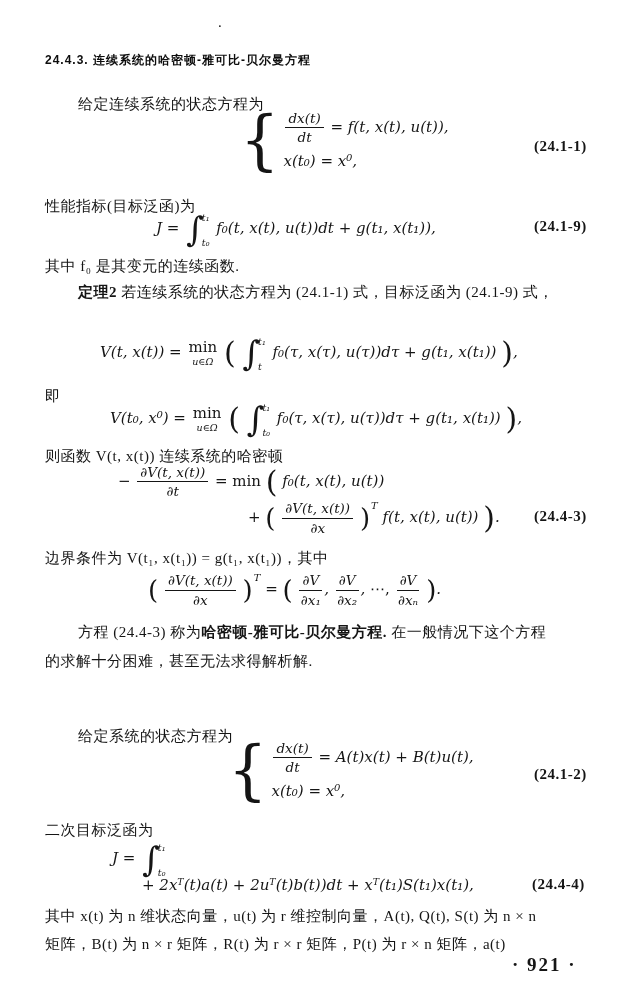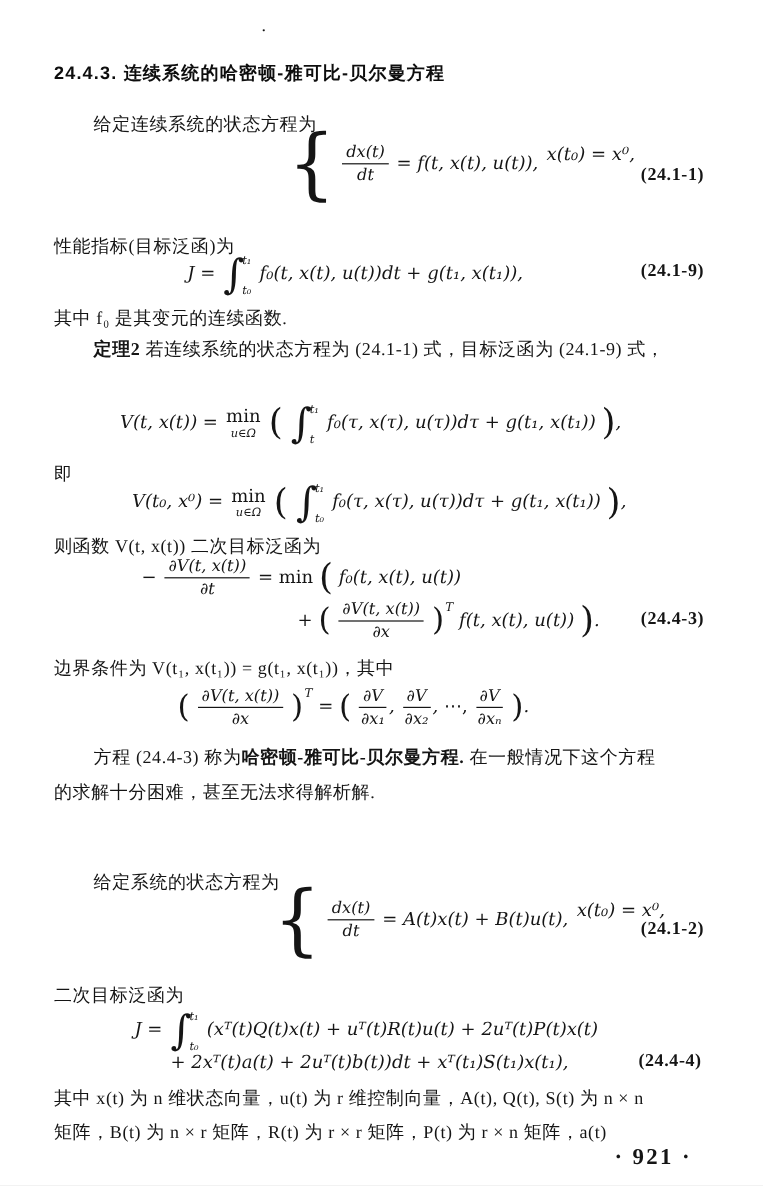--- a/index.html
+++ b/index.html
@@ -5,21 +5,21 @@
   html,body { margin:0; padding:0; background:#e8e8e8; }
   .page {
     position:relative; width:640px; height:988px; margin:0 auto;
     background:#ffffff; color:#151515; overflow:hidden;
     font-family:"Liberation Serif", serif; font-size:15px;
   }
   .abs { position:absolute; }
   .cn { font-size:15px; letter-spacing:0.5px; line-height:1.45; }
   .heading {
     font-family:"Liberation Sans", sans-serif; font-weight:bold;
-    font-size:15px; letter-spacing:1px; color:#0d0d0d;
+    font-size:12px; letter-spacing:1px; color:#0d0d0d;
   }
   .bold { font-weight:bold; }
   .m { font-style:italic; font-family:"DejaVu Serif", serif; }
   .up { font-style:normal; }
   
   .frac { display:inline-block; text-align:center; vertical-align:middle; margin:0 2px; }
   .frac .fn { display:block; padding:0 3px 1px; border-bottom:1.2px solid #151515; font-size:13.5px; line-height:1.2; }
   .frac .fd { display:block; padding-top:1px; font-size:13.5px; line-height:1.2; }
   
   .int { display:inline-flex; align-items:center; vertical-align:middle; margin:0 2px; }
@@ -31,21 +31,21 @@
   .minop { display:inline-flex; flex-direction:column; align-items:center; vertical-align:middle; line-height:1; margin:0 2px; }
   .minop .mo { font-size:15px; font-style:normal; }
   .minop .ms { font-size:9.5px; margin-top:2px; }
   
   .bigp { font-size:30px; font-style:normal; vertical-align:middle; line-height:0.8; font-weight:300; }
   .medp { font-size:26px; font-style:normal; vertical-align:middle; line-height:0.8; font-weight:300; }
   .supT { font-size:10px; vertical-align:13px; font-style:italic; margin-left:1px; }
   
   .sys { display:flex; align-items:center; }
   .sysbrace { font-size:62px; font-style:normal; font-weight:300; line-height:0.85; transform:scaleY(1.05); margin-right:4px; }
-  .syslines { display:flex; flex-direction:row; gap:7px; }
+  .syslines { display:flex; flex-direction:column; gap:7px; }
   .eqtag { font-weight:bold; font-style:normal; font-size:15px; letter-spacing:0.5px; }
   .eqline { white-space:nowrap; }
   .pagenum { font-weight:bold; font-size:19px; letter-spacing:2px; }
 </style>
 </head>
 <body>
 
 <div class="page">
 
   <div class="abs" style="left:218px; top:14px;">.</div>
@@ -120,21 +120,21 @@
         <span class="ig">∫</span>
         <span class="il">
           <span class="top">t₁</span>
           <span class="bot">t₀</span>
         </span>
       </span>
     <span>f₀(τ, x(τ), u(τ))dτ + g(t₁, x(t₁))</span>
     <span class="bigp">)</span><span>,</span>
   </div>
 
-  <div class="abs cn" style="left:45px; top:446px;">则函数 V(t, x(t)) 二次目标泛函为</div>
+  <div class="abs cn" style="left:45px; top:446px;">则函数 V(t, x(t)) 连续系统的哈密顿</div>
 
   <div class="abs m eqline" style="left:118px; top:464px;">
     <span>−</span>
     <span class="frac"><span class="fn">∂V(t, x(t))</span><span class="fd">∂t</span></span>
     <span class="up">= min</span>
     <span class="bigp">(</span>
     <span>f₀(t, x(t), u(t))</span>
   </div>
 
   <div class="abs m eqline" style="left:248px; top:500px;">
@@ -188,21 +188,20 @@
 
   <div class="abs m eqline" style="left:112px; top:840px;">
     <span>J =</span>
     <span class="int">
         <span class="ig">∫</span>
         <span class="il">
           <span class="top">t₁</span>
           <span class="bot">t₀</span>
         </span>
       </span>
-    <span>(xᵀ(t)Q(t)x(t) + uᵀ(t)R(t)u(t) + 2uᵀ(t)P(t)x(t)</span>
   </div>
   <div class="abs m eqline" style="left:142px; top:876px;text-align:right;">
     <span>+ 2xᵀ(t)a(t) + 2uᵀ(t)b(t))dt + xᵀ(t₁)S(t₁)x(t₁),</span>
   </div>
   <div class="abs eqtag" style="left:532px; top:876px;">(24.4-4)</div>
 
   <div class="abs cn" style="left:45px; top:906px;">其中 x(t) 为 n 维状态向量，u(t) 为 r 维控制向量，A(t), Q(t), S(t) 为 n × n</div>
   <div class="abs cn" style="left:45px; top:934px;">矩阵，B(t) 为 n × r 矩阵，R(t) 为 r × r 矩阵，P(t) 为 r × n 矩阵，a(t)</div>
 
   <div class="abs pagenum" style="left:512px; top:954px;">· 921 ·</div>

